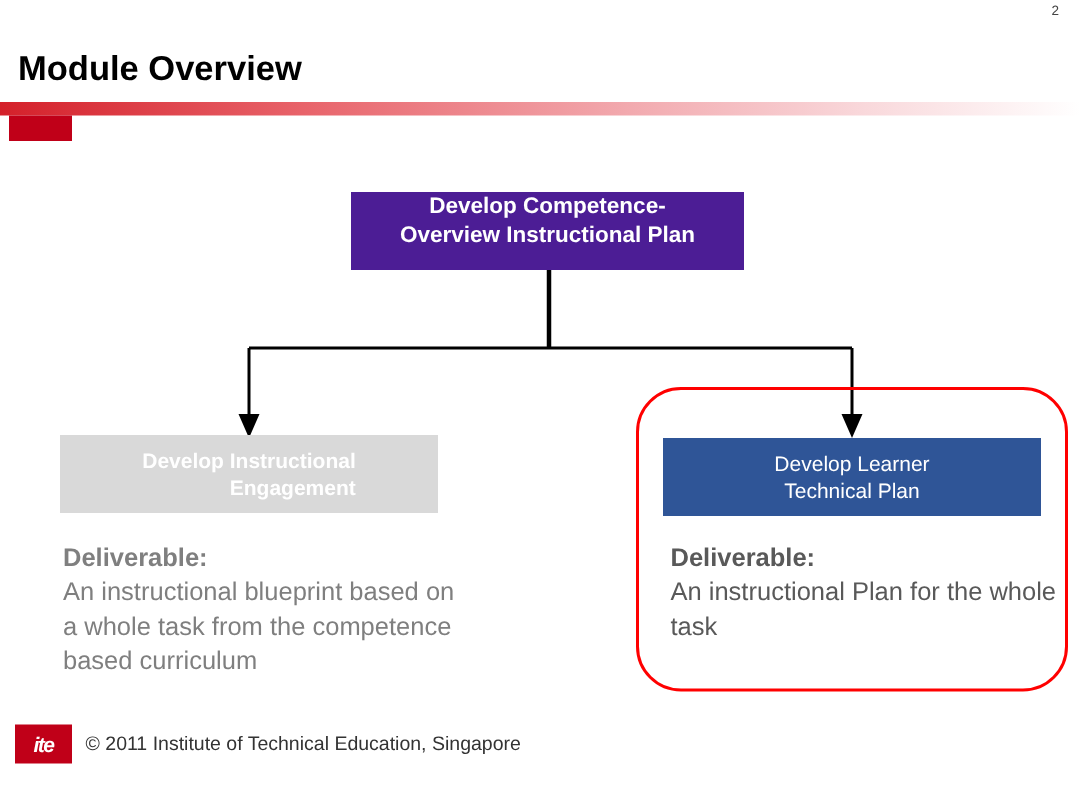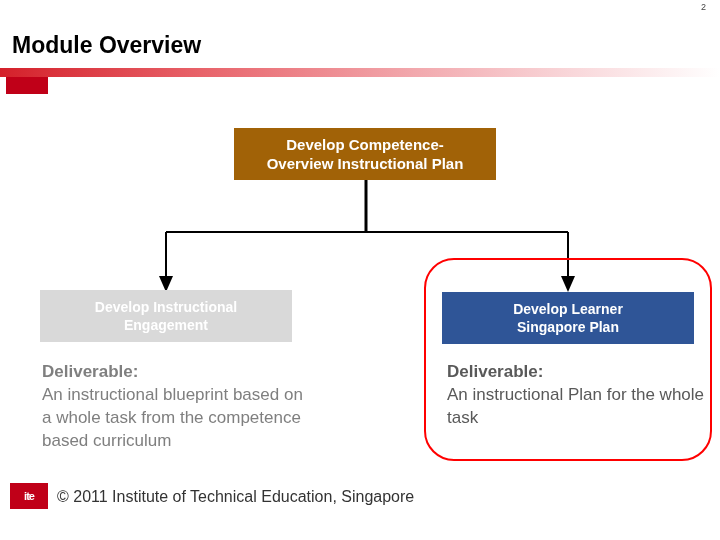--- a/index.html
+++ b/index.html
@@ -56,62 +56,62 @@
     height: 17px;
     background: #c00018;
   }
   
   .box-top {
     position: absolute;
     left: 234px;
     top: 128px;
     width: 262px;
     height: 52px;
-    background: #a16207;
-    color: #ffffff;
-    display: flex;
-    align-items: center;
+    background: #4c1d95;
+    color: #ffffff;
+    display: flex;
+    align-items: flex-start;
     justify-content: center;
     text-align: center;
     font-size: 15px;
     font-weight: bold;
     line-height: 19px;
   }
   
   .box-left {
     position: absolute;
     left: 40px;
     top: 290px;
     width: 252px;
     height: 52px;
     background: #d9d9d9;
     color: #ffffff;
     display: flex;
     align-items: center;
     justify-content: center;
-    text-align: center;
+    text-align: right;
     font-size: 14px;
     font-weight: bold;
     line-height: 18px;
   }
   
   .box-right {
     position: absolute;
     left: 442px;
     top: 292px;
     width: 252px;
     height: 52px;
     background: #2f5597;
     color: #ffffff;
     display: flex;
     align-items: center;
     justify-content: center;
     text-align: center;
     font-size: 14px;
-    font-weight: bold;
+    font-weight: normal;
     line-height: 18px;
   }
   
   .red-outline {
     position: absolute;
     left: 424px;
     top: 258px;
     width: 288px;
     height: 203px;
     border: 2.5px solid #ff0000;
@@ -155,29 +155,30 @@
     top: 483px;
     width: 38px;
     height: 26px;
     background: #c00018;
     display: flex;
     align-items: center;
     justify-content: center;
   }
   .footer-logo span {
     color: #ffffff;
-    font-size: 11px;
-    font-weight: bold;
+    font-size: 14px;
+    font-weight: bold;
+    font-style: italic;
     letter-spacing: -1px;
   }
   .footer-text {
     position: absolute;
     left: 57px;
     top: 488px;
-    font-size: 16px;
+    font-size: 13px;
     color: #333333;
   }
 </style>
 </head>
 <body>
 
 <div class="slide">
 
   <div class="page-number">2</div>
 
@@ -211,21 +212,21 @@
       <span>Develop Instructional</span><br>
       <span>Engagement</span>
     </div>
   </div>
 
   <div class="red-outline"></div>
 
   <div class="box-right">
     <div>
       <span>Develop Learner</span><br>
-      <span>Singapore Plan</span>
+      <span>Technical Plan</span>
     </div>
   </div>
 
   <div class="deliverable deliverable-left">
     <span class="head">Deliverable:</span>
     <span>An instructional blueprint based on a whole task from the competence based curriculum</span>
   </div>
 
   <div class="deliverable deliverable-right">
     <span class="head">Deliverable:</span>

